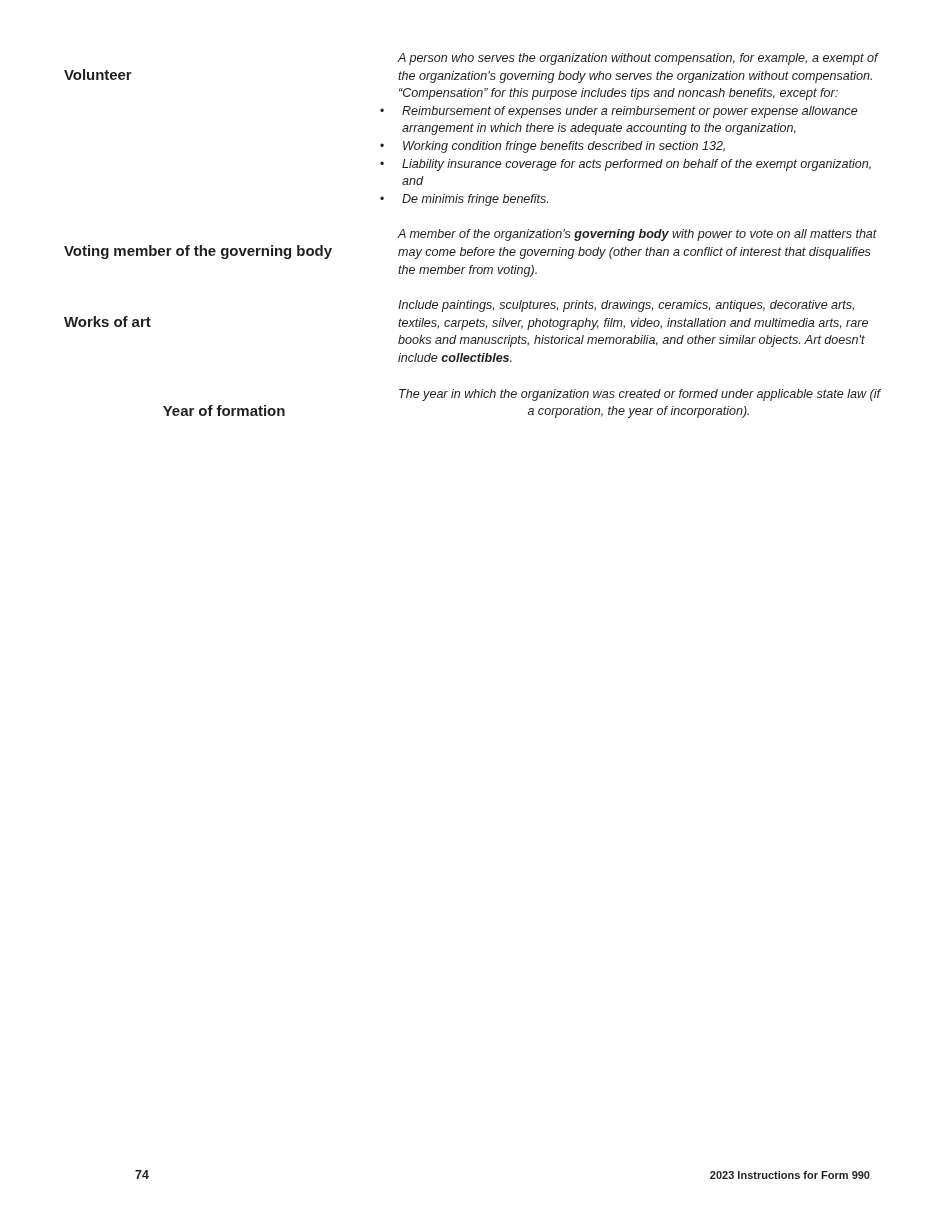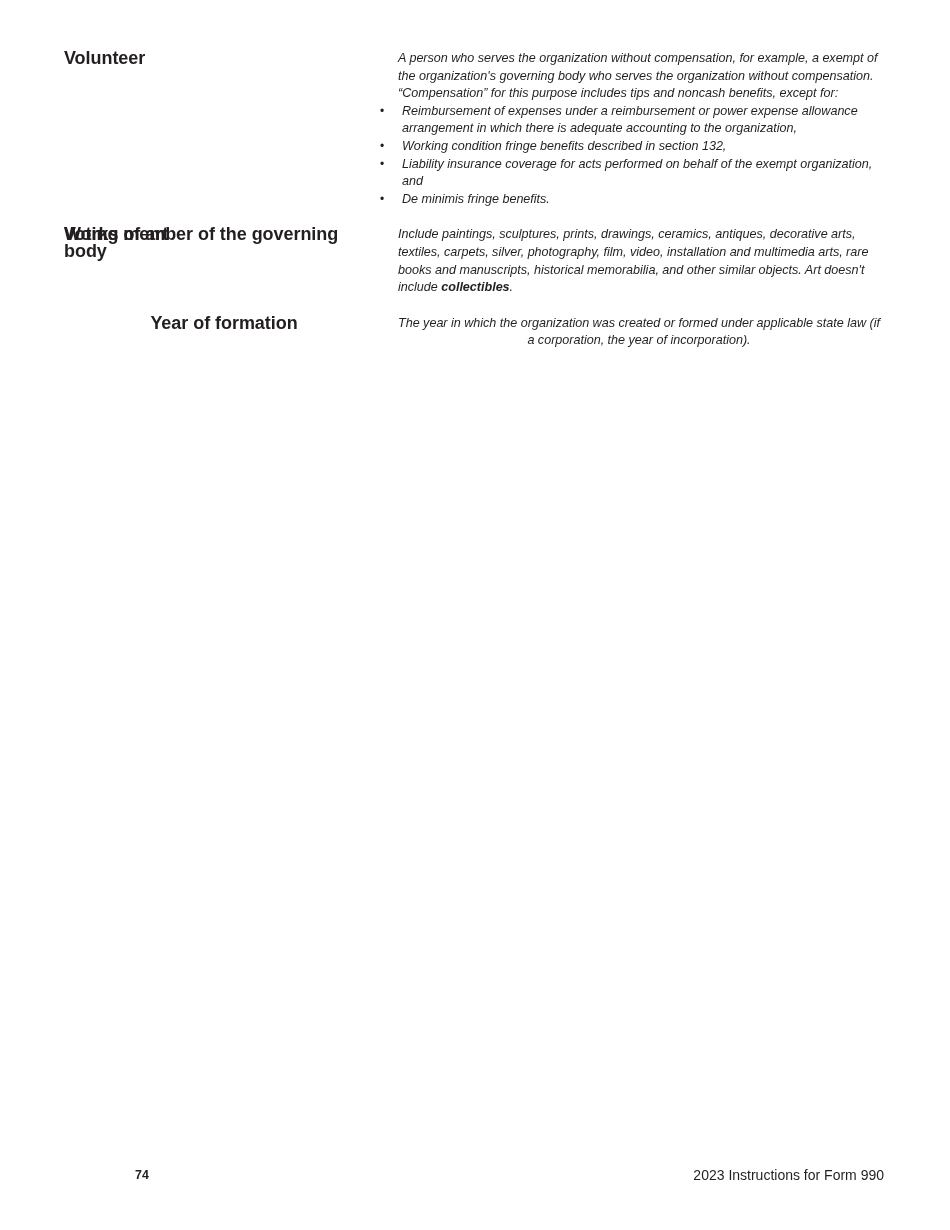--- a/index.html
+++ b/index.html
@@ -34,23 +34,23 @@
 
   .entry {
     position: relative;
     margin-bottom: 18px;
   }
   .entry:last-child { margin-bottom: 4px; text-align: center; }
 
   .term {
     position: absolute;
     left: 0;
-    top: 0;
+    top: 16px;
     width: 320px;
-    font-size: 18px;
+    font-size: 15px;
     font-weight: bold;
     line-height: 17px;
     letter-spacing: -0.05px;
     color: #231f20;
   }
 
   .def {
     margin-left: 334px;
     width: 482px;
     font-size: 12.6px;
@@ -110,24 +110,24 @@
     position: absolute;
     left: 71px;
     top: 0;
     font-size: 12.4px;
     font-weight: bold;
     line-height: 17px;
     text-align: right;
   }
   .footer .formref {
     position: absolute;
-    right: 2px;
+    right: 16px;
     top: 0;
-    font-size: 14px;
-    font-weight: normal;
+    font-size: 11px;
+    font-weight: bold;
     line-height: 17px;
     white-space: nowrap;
   }
 </style>
 </head>
 <body>
 
 <div class="page">
 
   <div class="glossary">
@@ -140,20 +140,21 @@
           <li><span class="bdot">•</span><span class="btext">Reimbursement of expenses under a reimbursement or power expense allowance arrangement in which there is adequate accounting to the organization,</span></li>
           <li><span class="bdot">•</span><span class="btext">Working condition fringe benefits described in section 132,</span></li>
           <li><span class="bdot">•</span><span class="btext">Liability insurance coverage for acts performed on behalf of the exempt organization, and</span></li>
           <li><span class="bdot">•</span><span class="btext">De minimis fringe benefits.</span></li>
         </ul>
       </div>
     </div>
 
     <div class="entry">
       <div class="term">Voting member of the governing body</div>
+      <div class="def"><span>A member of the organization's </span><b>governing body</b><span> with power to vote on all matters that may come before the governing body (other than a conflict of interest that disqualifies the member from voting).</span></div>
     </div>
 
     <div class="entry">
       <div class="term">Works of art</div>
       <div class="def"><span>Include paintings, sculptures, prints, drawings, ceramics, antiques, decorative arts, textiles, carpets, silver, photography, film, video, installation and multimedia arts, rare books and manuscripts, historical memorabilia, and other similar objects. Art doesn't include </span><b>collectibles</b><span>.</span></div>
     </div>
 
     <div class="entry">
       <div class="term">Year of formation</div>
       <div class="def">The year in which the organization was created or formed under applicable state law (if a corporation, the year of incorporation).</div>

